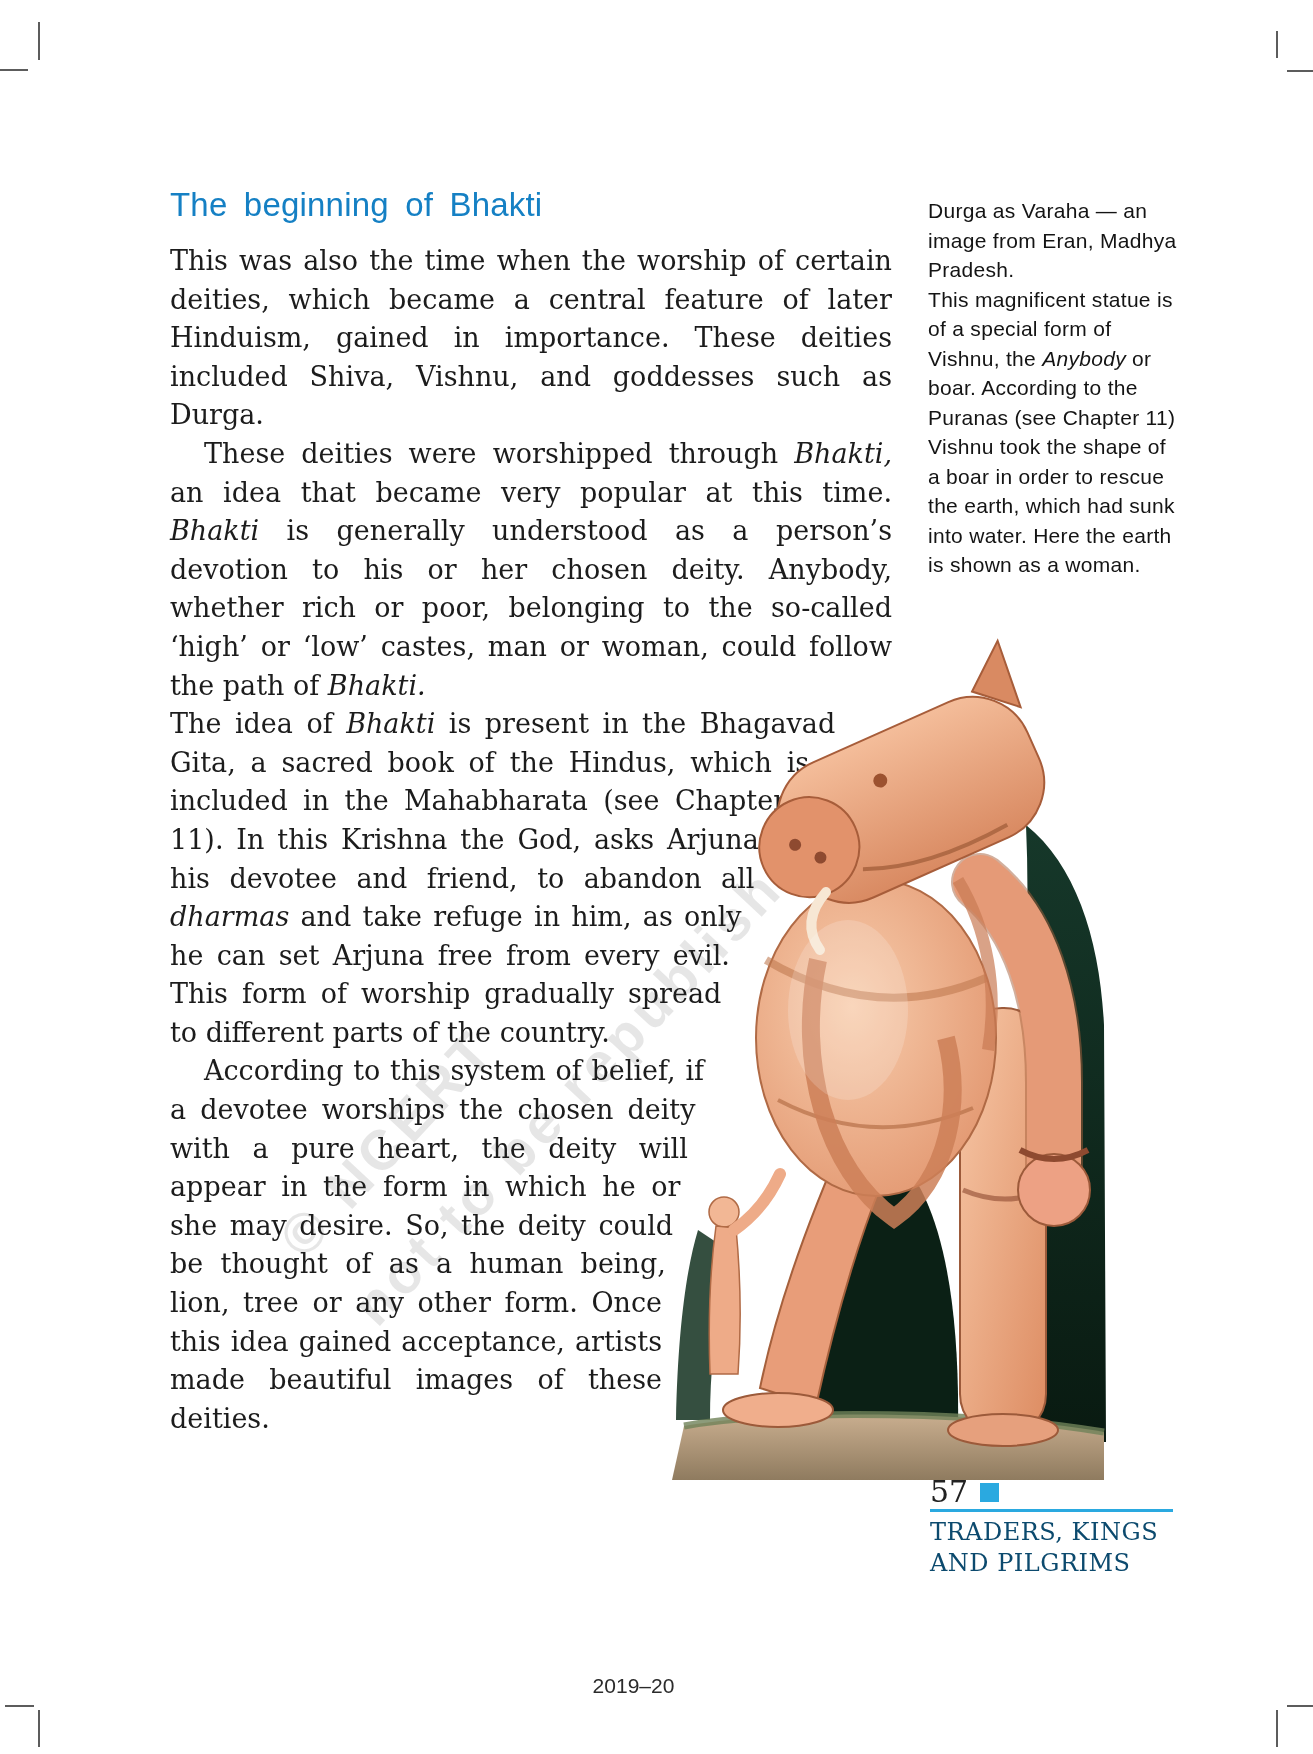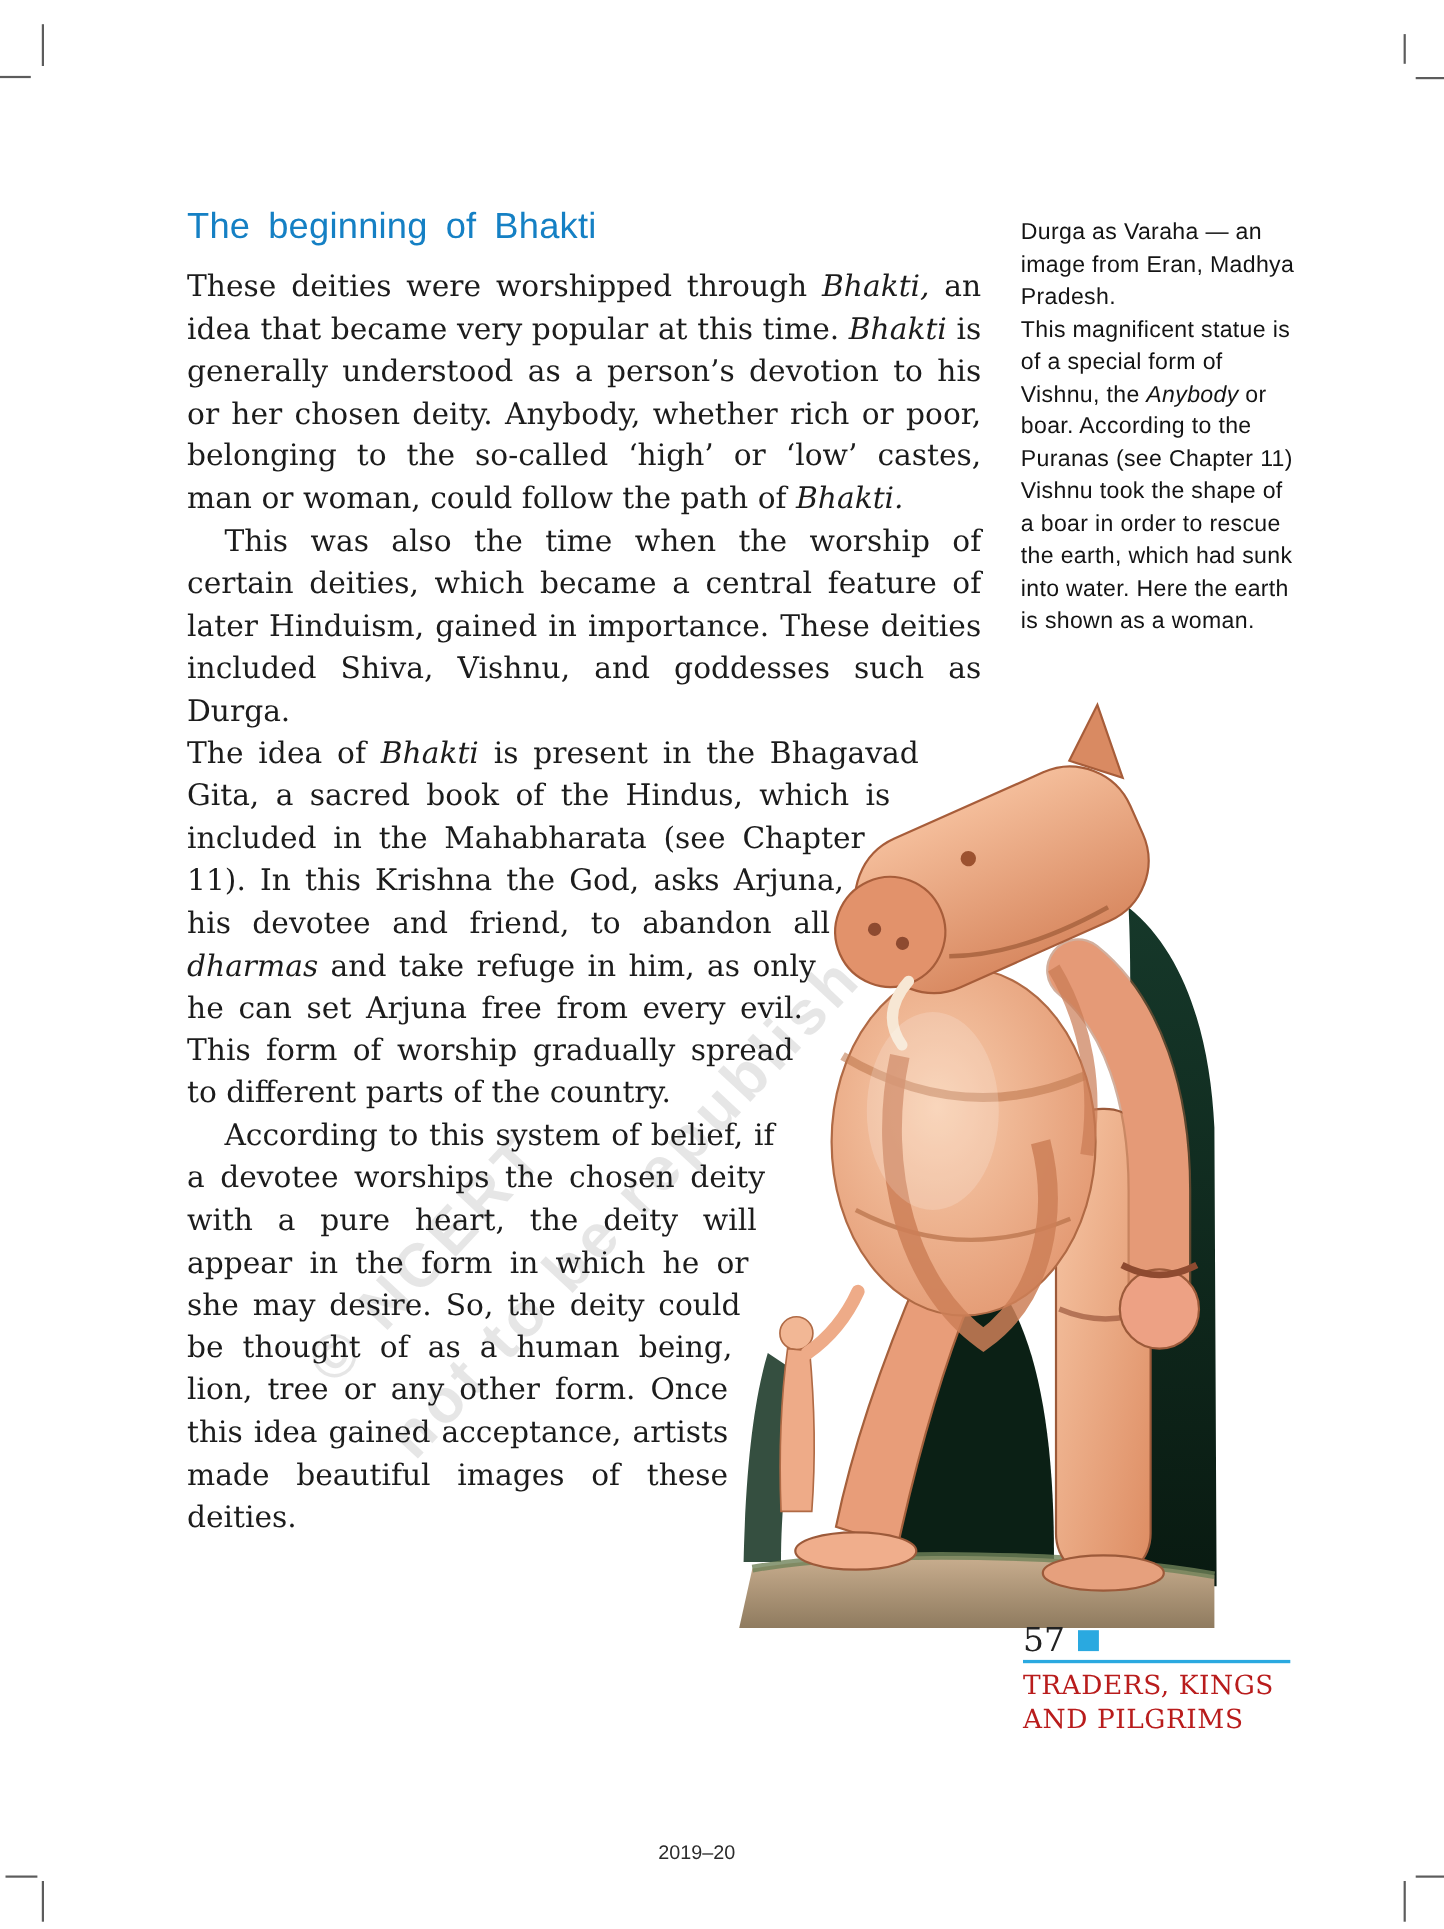--- a/index.html
+++ b/index.html
@@ -29,23 +29,23 @@
   
   .watermark{position:absolute;left:400px;top:1150px;transform:rotate(-47deg);
              transform-origin:0 100%;font-family:"Liberation Sans", sans-serif;
              font-weight:bold;font-size:56px;letter-spacing:5px;line-height:100px;
              color:rgba(60,60,60,0.13);white-space:nowrap;pointer-events:none;}
   
   .pagenum{position:absolute;left:930px;top:1474px;font-size:30px;color:#222;}
   .pagenum .sq{display:inline-block;width:19px;height:19px;background:#2aa9e0;margin-left:12px;}
   .blue-rule{position:absolute;left:930px;top:1509px;width:243px;height:3px;background:#2aa9e0;}
   .chapter{position:absolute;left:930px;top:1517px;width:255px;font-size:24px;line-height:31px;
-           letter-spacing:0.5px;color:#b91c1c;}
+           letter-spacing:0.5px;color:#0c4a6e;}
   .edition{position:absolute;left:0;top:1674px;width:1267px;text-align:center;
-           font-family:"Liberation Sans", sans-serif;font-size:18px;color:#2b2b2b;}
+           font-family:"Liberation Sans", sans-serif;font-size:21px;color:#2b2b2b;}
 </style>
 </head>
 <body>
 
 <div class="page">
 
   <div class="mark" style="left:38px;top:22px;width:2px;height:38px;"></div>
   <div class="mark" style="left:0;top:69px;width:28px;height:2px;"></div>
   <div class="mark" style="left:1276px;top:31px;width:2px;height:27px;"></div>
   <div class="mark" style="left:1287px;top:70px;width:26px;height:2px;"></div>
@@ -54,22 +54,22 @@
   <div class="mark" style="left:1287px;top:1705px;width:26px;height:2px;"></div>
   <div class="mark" style="left:1276px;top:1710px;width:2px;height:37px;"></div>
 
   <div class="watermark">
     <div>© NCERT</div>
     <div>not to be republished</div>
   </div>
 
   <div class="main-col">
     <h2 class="heading">The beginning of Bhakti</h2>
+    <p class="body-p">This was also the time when the worship of certain deities, which became a central feature of later Hinduism, gained in importance. These deities included Shiva, Vishnu, and goddesses such as Durga.</p>
     <p class="body-p">These deities were worshipped through <i>Bhakti,</i> an idea that became very popular at this time. <i>Bhakti</i> is generally understood as a person’s devotion to his or her chosen deity. Anybody, whether rich or poor, belonging to the so-called ‘high’ or ‘low’ castes, man or woman, could follow the path of <i>Bhakti.</i></p>
-    <p class="body-p">This was also the time when the worship of certain deities, which became a central feature of later Hinduism, gained in importance. These deities included Shiva, Vishnu, and goddesses such as Durga.</p>
     <div class="wrap-spacer"></div>
     <p class="body-p">The idea of <i>Bhakti</i> is present in the Bhagavad Gita, a sacred book of the Hindus, which is included in the Mahabharata (see Chapter 11). In this Krishna the God, asks Arjuna, his devotee and friend, to abandon all <i>dharmas</i> and take refuge in him, as only he can set Arjuna free from every evil. This form of worship gradually spread to different parts of the country.</p>
     <p class="body-p">According to this system of belief, if a devotee worships the chosen deity with a pure heart, the deity will appear in the form in which he or she may desire. So, the deity could be thought of as a human being, lion, tree or any other form. Once this idea gained acceptance, artists made beautiful images of these deities.</p>
   </div>
 
   <div class="sidebar">
     <p>Durga as Varaha — an image from Eran, Madhya Pradesh.</p>
     <p>This magnificent statue is of a special form of Vishnu, the <i>Anybody</i> or boar. According to the Puranas (see Chapter 11) Vishnu took the shape of a boar in order to rescue the earth, which had sunk into water. Here the earth is shown as a woman.</p>
   </div>
 

